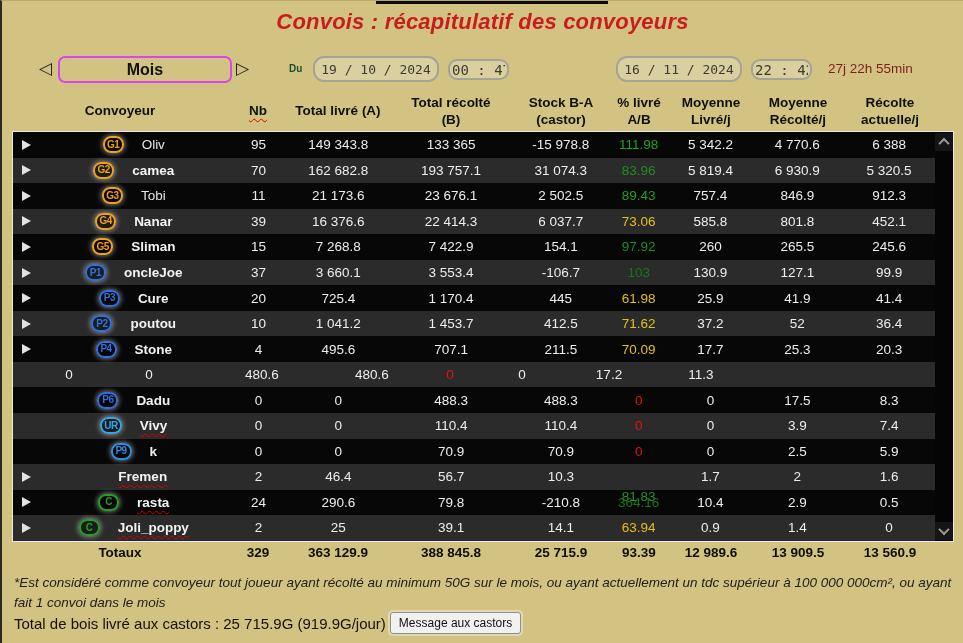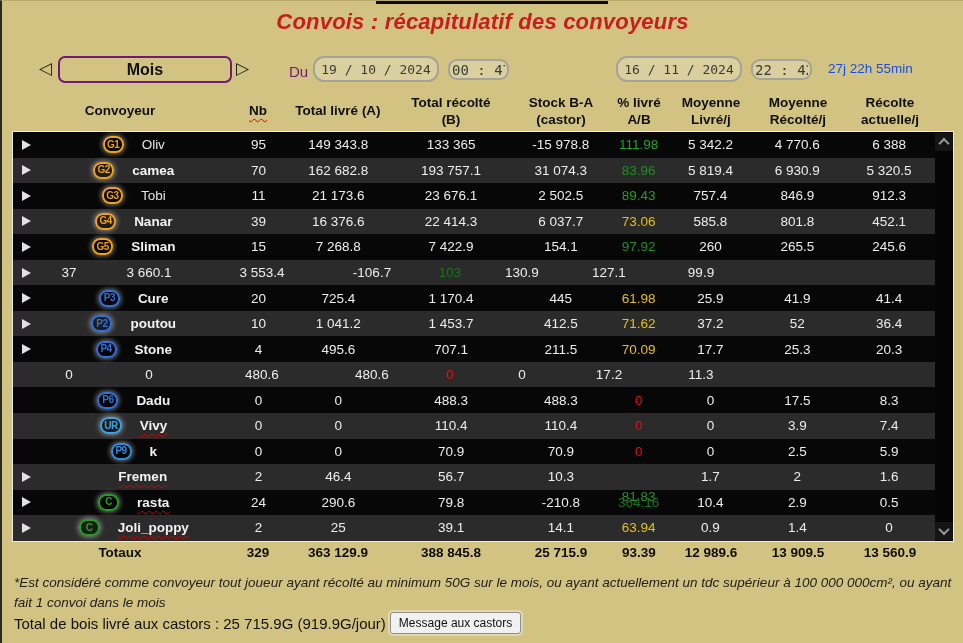--- a/index.html
+++ b/index.html
@@ -7,29 +7,29 @@
   #stage{position:relative;width:963px;height:643px;background:#d3c383;overflow:hidden;
          border-left:2px solid #2a2a20;border-top:1px solid #b9a96c;box-sizing:border-box;}
   .top-artifact{position:absolute;left:374px;top:0;width:232px;height:3px;background:#0c0c0c;}
 
   .page-title{position:absolute;top:8px;left:0;width:100%;text-align:center;
     font-size:22px;font-weight:700;font-style:italic;letter-spacing:.2px;}
 
   
   .arrow{position:absolute;font-size:17px;color:#1a1a10;cursor:pointer;line-height:1;}
   .period-btn{position:absolute;left:56px;top:55px;width:174px;height:27px;
-    border:2px solid #701a75;border-radius:7px;background:transparent;
+    border:2px solid #d946ef;border-radius:7px;background:transparent;
     font-size:16px;font-weight:700;color:#111;display:flex;align-items:center;justify-content:center;
     font-family:"Liberation Sans",sans-serif;cursor:pointer;box-sizing:border-box;}
-  .ctl-label{position:absolute;font-size:15px;font-weight:400;color:#701a75;}
+  .ctl-label{position:absolute;font-size:10px;font-weight:700;color:#14532d;}
   .date-input,.time-input{position:absolute;background:#d9cf9f;border:2px solid #a5a298;
     color:#3c3c34;text-align:center;font-family:"DejaVu Sans Mono",monospace;box-sizing:border-box;}
   .date-input{width:126px;height:26px;border-radius:11px;font-size:13px;}
   .time-input{width:61px;height:21px;border-radius:9px;font-size:14px;}
-  .duration{position:absolute;left:826px;top:60px;font-size:13.5px;color:#1d4ed8;}
+  .duration{position:absolute;left:826px;top:60px;font-size:13.5px;color:#7f1d1d;}
 
   
   .thead{position:absolute;left:10px;top:92px;width:924px;height:37px;display:flex;align-items:center;}
   .thead .hc{display:flex;align-items:center;justify-content:center;text-align:center;
     font-size:13.5px;font-weight:700;color:#10100a;line-height:1.22;}
   .thead .hc span{white-space:pre;}
   .h-name{width:216px;} .h-nb{width:60px;} .h-a{width:100px;} .h-b{width:126px;}
   .h-stock{width:94px;} .h-pct{width:62px;} .h-ml{width:82px;} .h-mr{width:92px;} .h-rj{width:92px;}
 
   
@@ -216,20 +216,24 @@
     <div class="cell c-stock">154.1</div>
     <div class="cell c-pct" style="color: rgb(30, 142, 30);">97.92</div>
     <div class="cell c-ml">260</div>
     <div class="cell c-mr">265.5</div>
     <div class="cell c-rj">245.6</div>
   </div>
         <div class="trow even">
     <div class="cell c-exp">
             <div class="tri"></div>
           </div>
+    <div class="cell c-name">
+      <span class="badge" style="color: rgb(46, 114, 224); border-color: rgb(46, 114, 224);">P1</span>
+      <span class="pname">oncleJoe</span>
+    </div>
     <div class="cell c-nb">37</div>
     <div class="cell c-a">3 660.1</div>
     <div class="cell c-b">3 553.4</div>
     <div class="cell c-stock">-106.7</div>
     <div class="cell c-pct" style="color: rgb(23, 117, 23);">103</div>
     <div class="cell c-ml">130.9</div>
     <div class="cell c-mr">127.1</div>
     <div class="cell c-rj">99.9</div>
   </div>
         <div class="trow odd">

